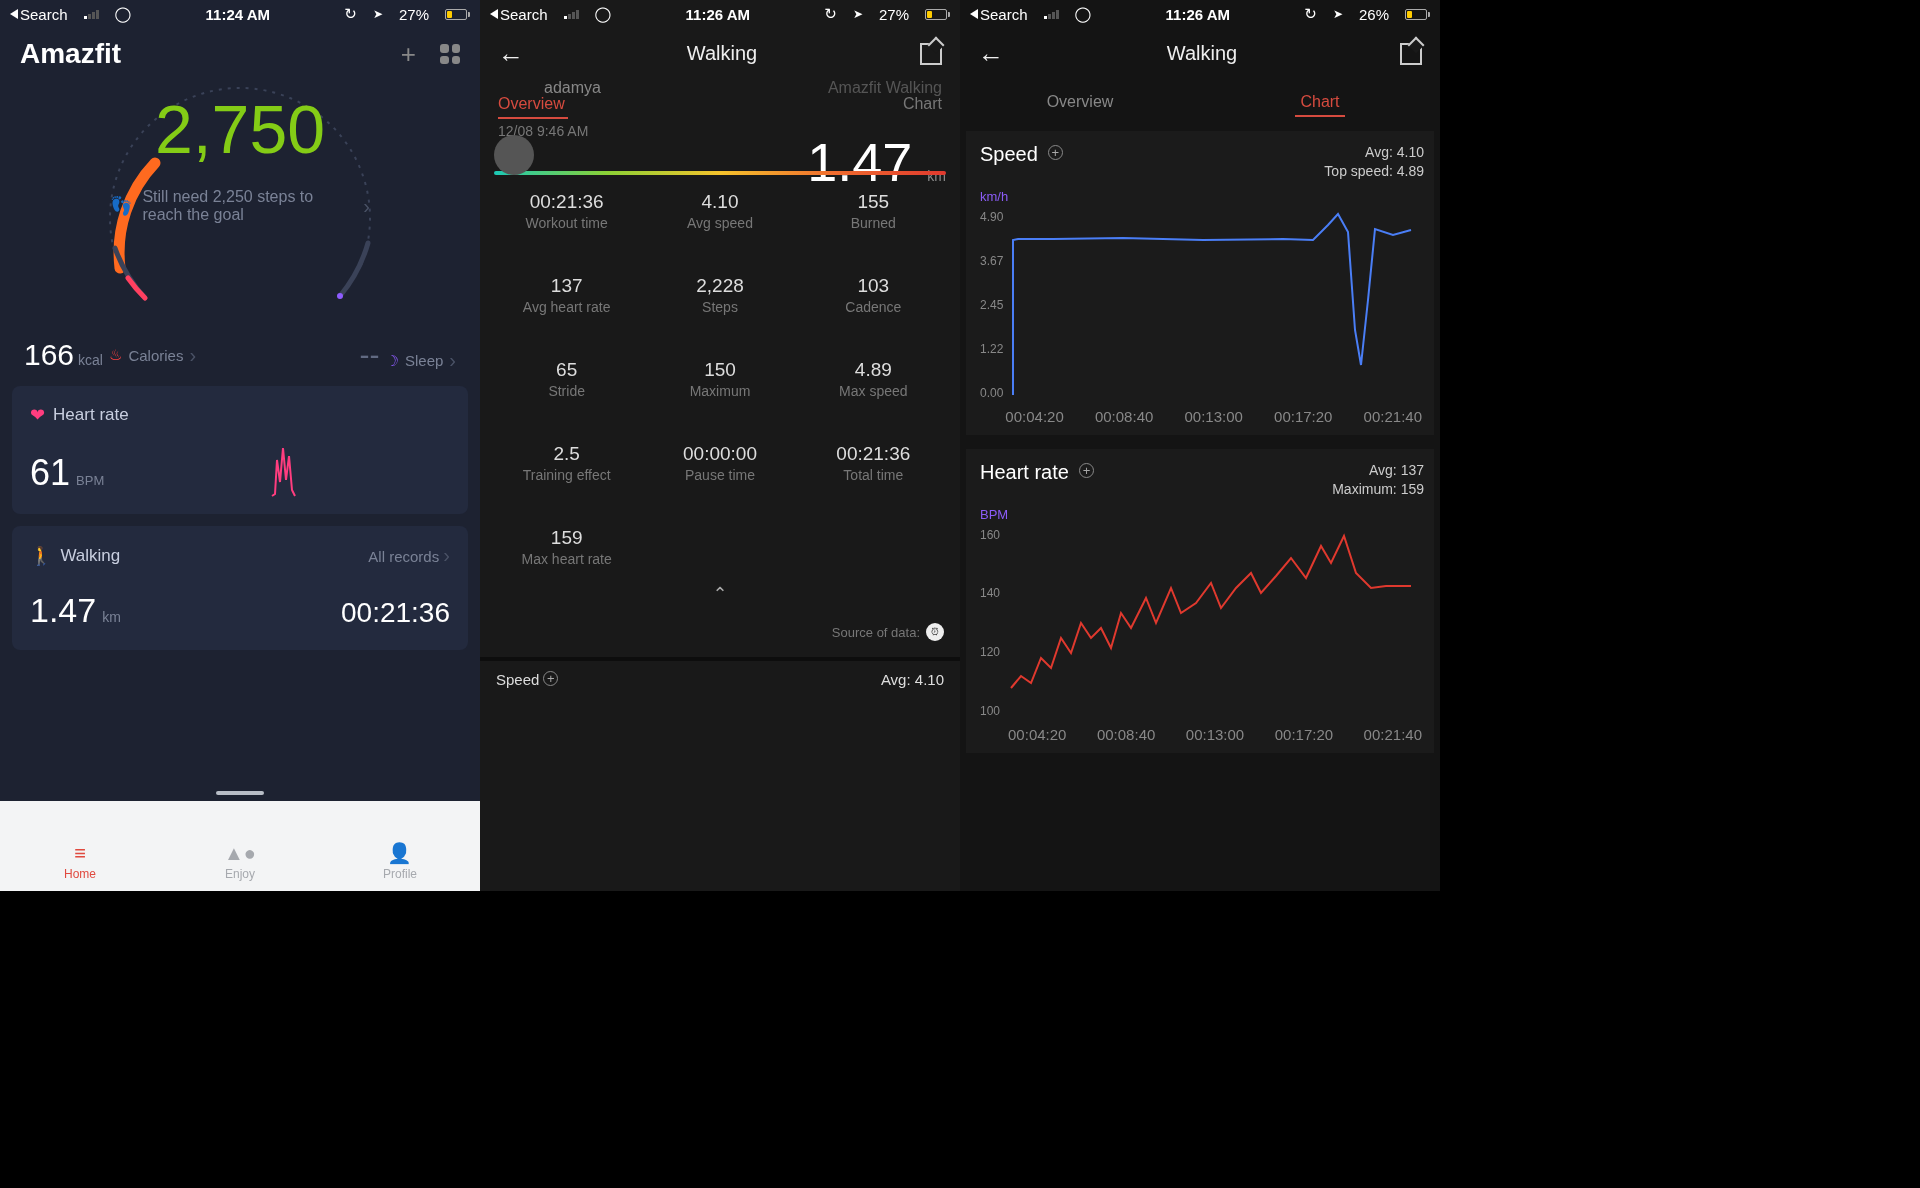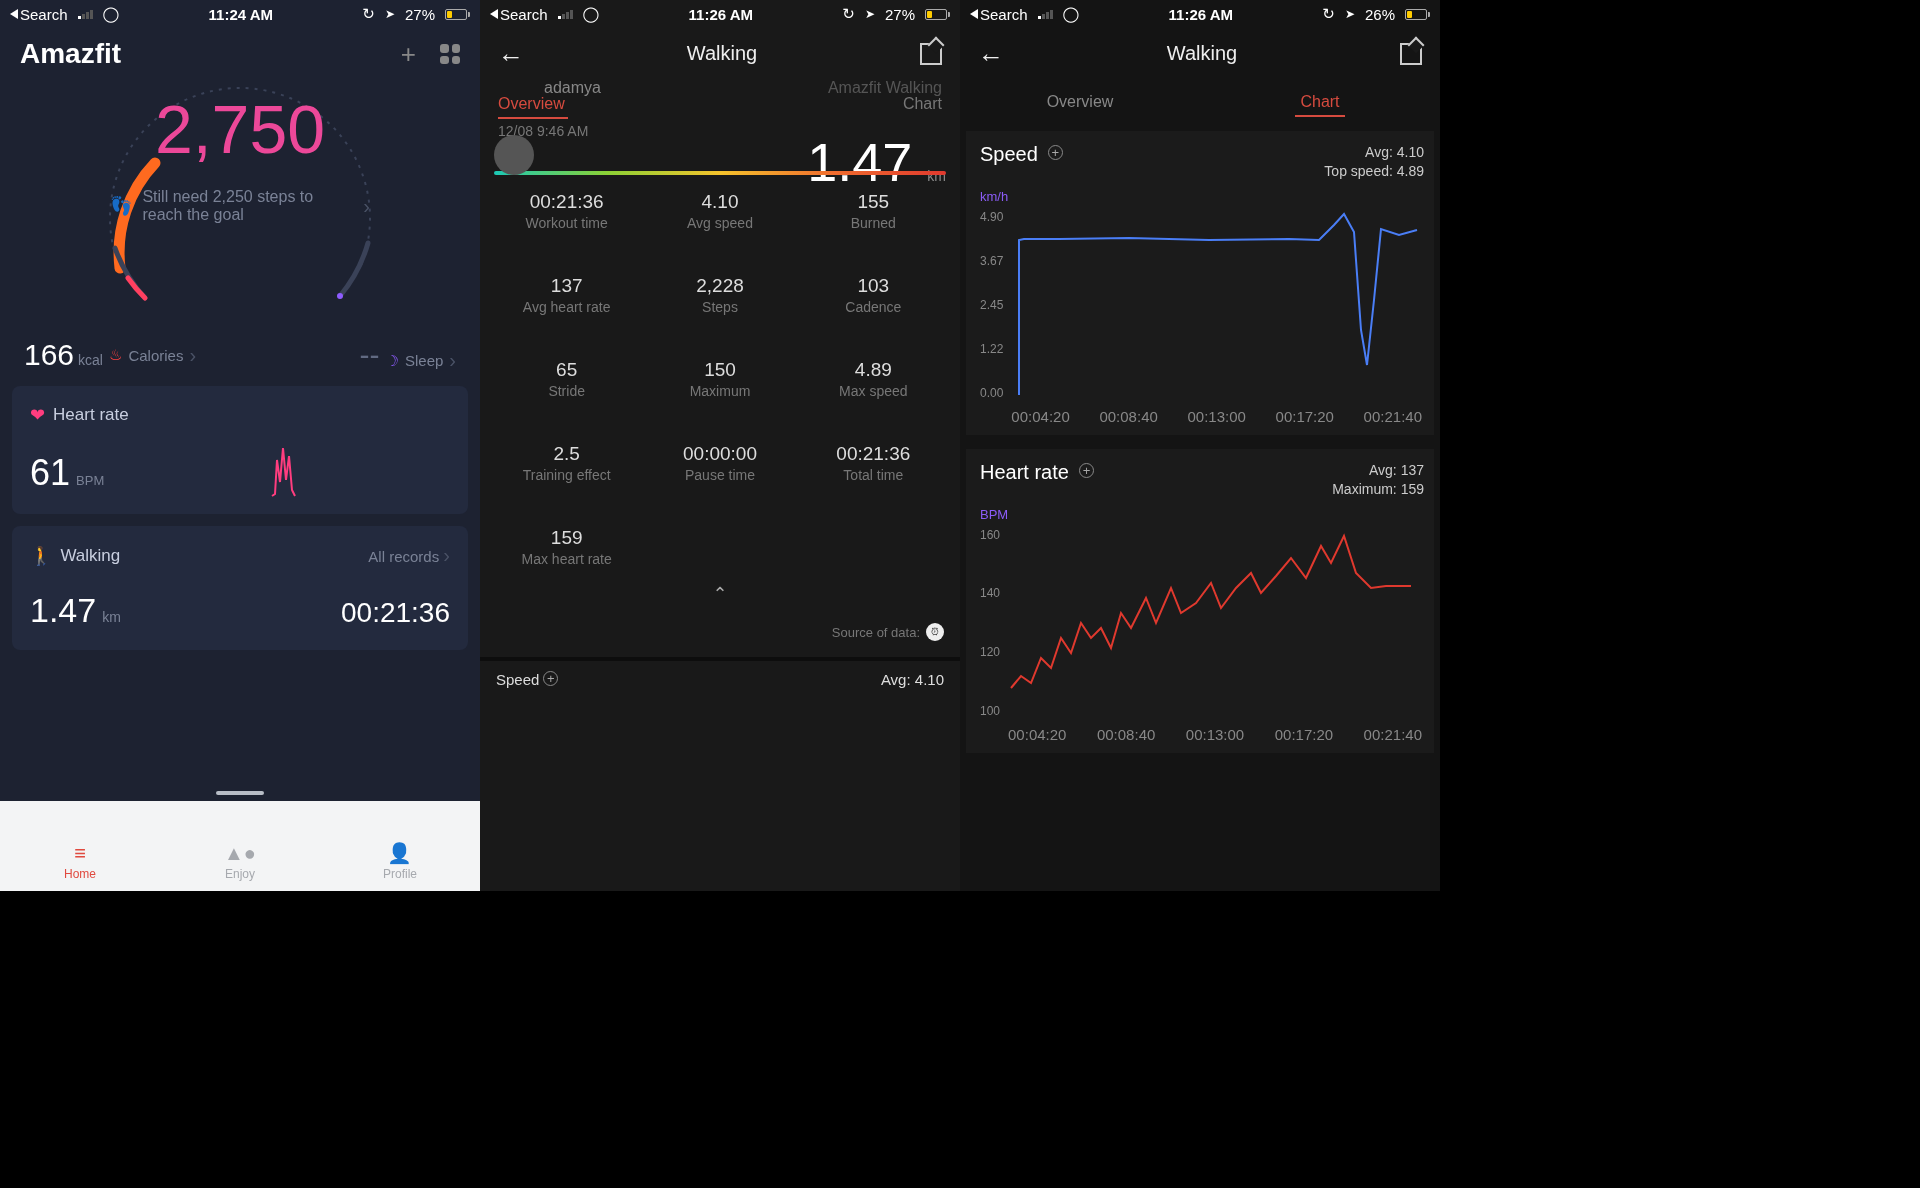--- a/index.html
+++ b/index.html
@@ -3,41 +3,41 @@
 <meta charset="utf-8">
 <style>
   * { margin:0; padding:0; box-sizing:border-box; font-family:-apple-system,"SF Pro Display","Helvetica Neue",Arial,sans-serif; }
   body { background:#000; color:#fff; display:flex; width:1440px; height:891px; overflow:hidden; }
   .screen { width:480px; height:891px; position:relative; overflow:hidden; display:flex; flex-direction:column; }
   .screen.s1 { background:#1d2231; }
   .screen.s2 { background:#191919; }
   .screen.s3 { background:#141414; }
   
   .status { display:flex; align-items:center; justify-content:space-between; padding:4px 10px 0 10px; font-size:15px; font-weight:500; height:24px; }
-  .status .left, .status .right { display:flex; align-items:center; gap:10px; }
+  .status .left, .status .right { display:flex; align-items:center; gap:16px; }
   .status .back-search { display:flex; align-items:center; gap:2px; }
   .tri { display:inline-block; width:0; height:0; border-top:5px solid transparent; border-bottom:5px solid transparent; border-right:8px solid #fff; }
   .sigbars { display:inline-flex; align-items:flex-end; gap:1px; height:10px; }
   .sigbars span { width:3px; background:#555; display:inline-block; }
   .sigbars span.on { background:#fff; }
   .wifi { font-size:15px; }
   .loc { font-size:12px; }
   .batt { display:inline-flex; align-items:center; }
   .batt-body { width:22px; height:11px; border:1px solid #aaa; border-radius:2px; position:relative; }
   .batt-fill { position:absolute; left:1px; top:1px; bottom:1px; width:27%; background:#ffcc00; border-radius:1px; }
   .batt-cap { width:2px; height:5px; background:#aaa; border-radius:0 1px 1px 0; margin-left:1px; }
   
   .hdr1 { display:flex; align-items:center; justify-content:space-between; padding:14px 20px 8px 20px; }
   .brand { font-size:28px; font-weight:700; color:#fff; }
   .hdr-icons { display:flex; gap:24px; color:#888; font-size:26px; font-weight:300; align-items:center; }
   .grid-icon { display:grid; grid-template-columns:1fr 1fr; gap:3px; width:20px; height:20px; }
   .grid-icon span { background:#888; border-radius:3px; }
   
   .ring-wrap { position:relative; width:100%; height:260px; display:flex; align-items:center; justify-content:center; }
-  .steps-num { font-size:68px; font-weight:500; color:#ec4899; position:absolute; top:12px; }
+  .steps-num { font-size:68px; font-weight:500; color:#84cc16; position:absolute; top:12px; }
   .goal-row { position:absolute; top:110px; display:flex; align-items:center; gap:10px; color:#7a8296; font-size:16px; width:260px; }
   .foot-icon { color:#ff6a1f; font-size:18px; }
   .chev { color:#4a5266; font-size:20px; }
   svg.ring { position:absolute; top:-10px; }
   
   .mini { display:flex; justify-content:space-between; padding:0 24px 14px 24px; }
   .mini-col { display:flex; gap:6px; }
   .mini-top { display:flex; align-items:baseline; gap:4px; }
   .mini-val { font-size:30px; font-weight:500; }
   .mini-unit { font-size:14px; color:#7a8296; }
@@ -396,21 +396,21 @@
           <span>Speed</span>
           <span class="mag">+</span>
         </div>
       <div class="cc-stats">
           <div>Avg: 4.10</div>
           <div>Top speed: 4.89</div>
         </div>
     </div>
     <div class="cc-unit">km/h</div>
     <div class="chart-body">
-      <div class="yaxis" id="speed-y" style="height:190px;margin-right:6px">
+      <div class="yaxis" id="speed-y" style="height:190px;">
           <span>4.90</span>
           <span>3.67</span>
           <span>2.45</span>
           <span>1.22</span>
           <span>0.00</span>
         </div>
       <div class="plot">
         <svg width="410" height="190" viewBox="0 0 410 190">
           <path d="M 10 185 L 10 30 L 15 29 L 50 29 L 120 28 L 200 30 L 280 29 L 310 30 L 325 15 L 335 4 L 345 22 L 352 120 L 358 155 L 365 90 L 372 19 L 390 25 L 408 20" fill="none" stroke="#4a7ef6" stroke-width="2"></path>
         </svg>

